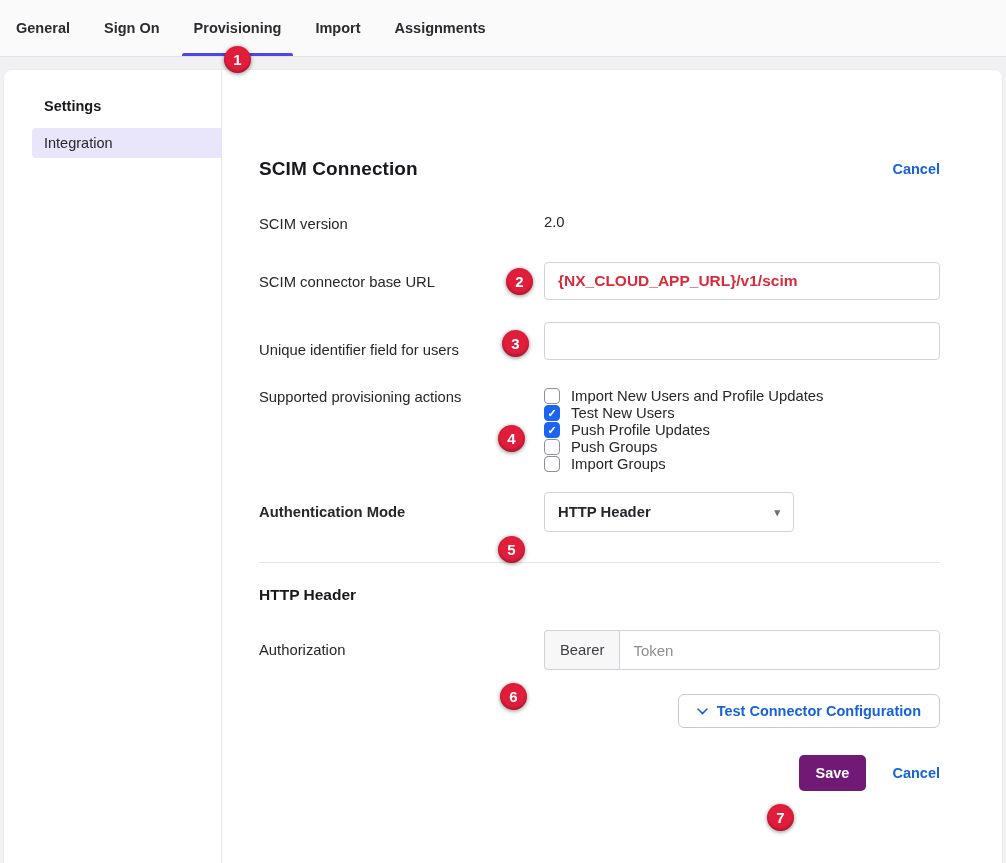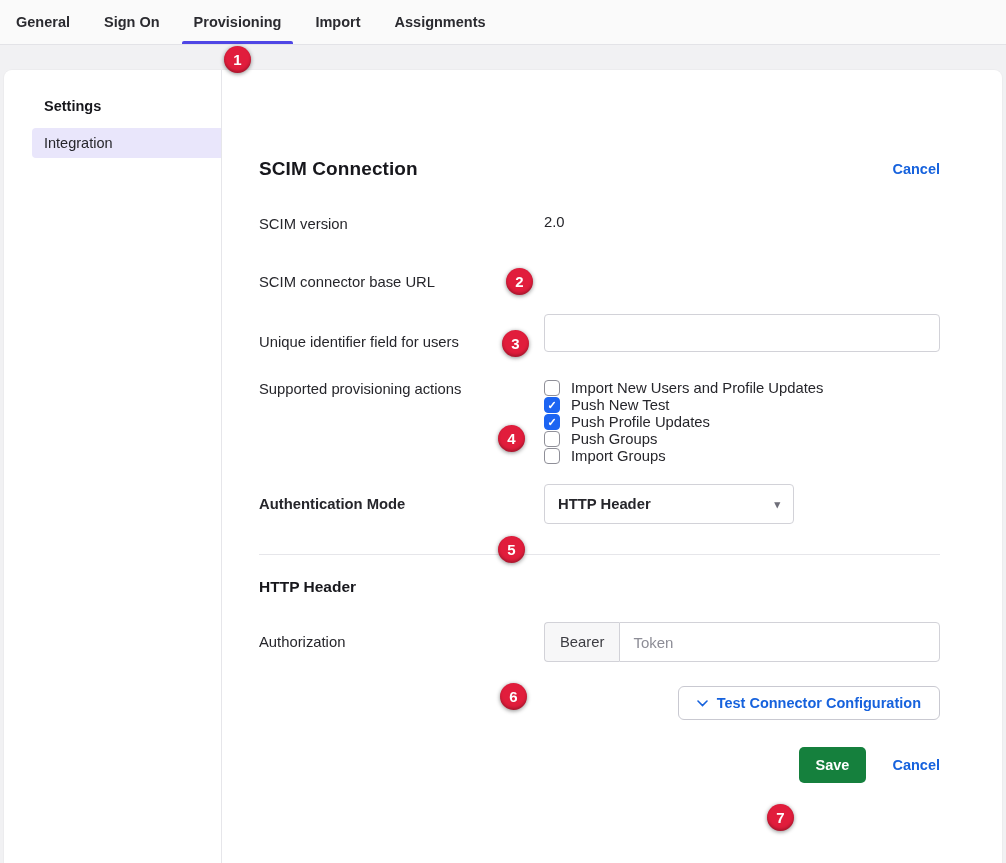--- a/index.html
+++ b/index.html
@@ -1,21 +1,21 @@
 <!DOCTYPE html>
 <html><head>
 <meta charset="utf-8">
 <style>
   * { margin:0; padding:0; box-sizing:border-box; }
   html,body { background:#e9e9ec; }
   body { font-family:"Liberation Sans", sans-serif; color:#26262b; }
   .page { position:relative; width:1006px; height:863px; background:#f1f1f3; overflow:hidden; margin:0 auto; }
 
   
-  .topnav { position:relative; height:45px; background:#fafafa; border-bottom:1px solid #e3e3e7;
+  .topnav { position:relative; height:57px; background:#fafafa; border-bottom:1px solid #e3e3e7;
             display:flex; align-items:stretch; gap:34px; padding-left:16px; }
   .tab { position:relative; display:flex; align-items:center; font-size:14.5px; font-weight:600;
          color:#2b2b30; cursor:pointer; }
   .tab.active::after { content:""; position:absolute; left:-12px; right:-12px; bottom:0; height:3px;
          background:#4f46e5; border-radius:2px 2px 0 0; }
 
   
   .card { position:absolute; left:4px; right:4px; top:70px; bottom:0; background:#ffffff;
           border-radius:8px 8px 0 0; display:flex; box-shadow:0 0 0 1px rgba(0,0,0,0.02); }
 
@@ -74,21 +74,21 @@
   .input-prefix { border:1px solid #d2d2d8; border-right:none; background:#f7f7f8; border-radius:4px 0 0 4px;
         display:flex; align-items:center; padding:0 15px; font-size:14.8px; color:#3c3c42; height:40px; }
   .input-group input { height:40px; border-radius:0 4px 4px 0; }
 
   .btn-row { display:flex; justify-content:flex-end; }
   .row-test { margin-bottom:27px; }
   .btn-outline { display:inline-flex; align-items:center; gap:9px; background:#fff; border:1px solid #c9c9d1;
         border-radius:6px; padding:8px 18px; color:#1662dd; font-weight:700; font-size:14.5px;
         font-family:"Liberation Sans", sans-serif; cursor:pointer; }
   .save-row { display:flex; justify-content:flex-end; align-items:center; gap:26px; }
-  .btn-primary { background:#15803d; color:#fff; border:none; border-radius:5px; padding:10px 17px;
+  .btn-primary { background:#701a75; color:#fff; border:none; border-radius:5px; padding:10px 17px;
         font-weight:700; font-size:14.5px; font-family:"Liberation Sans", sans-serif; cursor:pointer; }
 
   
   .badge { position:absolute; width:27px; height:27px; border-radius:50%; background:#e11d3c; color:#fff;
         display:flex; align-items:center; justify-content:center; font-size:15px; font-weight:700;
         box-shadow:0 1px 4px rgba(0,0,0,.45), inset 0 -2px 3px rgba(0,0,0,.25); z-index:50; }
   .b1 { left:224px; top:46px; }
   .b2 { left:506px; top:268px; }
   .b3 { left:502px; top:330px; }
   .b4 { left:498px; top:425px; }
@@ -123,37 +123,38 @@
         <a class="link">Cancel</a>
       </div>
 
       <div class="form-row row-version">
         <div class="flabel">SCIM version</div>
         <div class="fvalue">2.0</div>
       </div>
 
       <div class="form-row row-baseurl">
         <div class="flabel pad-lbl">SCIM connector base URL</div>
+        <input class="text-input field-wide red-value" type="text" value="{NX_CLOUD_APP_URL}/v1/scim" style="">
       </div>
 
       <div class="form-row row-uid">
         <div class="flabel pad-lbl">Unique identifier field for users</div>
         <input class="text-input field-wide" type="text" value="" style="">
       </div>
 
       <div class="form-row row-actions">
         <div class="flabel">Supported provisioning actions</div>
         <div class="cb-list">
           <div class="cb-row">
             <span class="cb"></span>
             <span class="cb-label">Import New Users and Profile Updates</span>
           </div>
           <div class="cb-row">
             <span class="cb on"></span>
-            <span class="cb-label">Push New Test</span>
+            <span class="cb-label">Test New Users</span>
           </div>
           <div class="cb-row">
             <span class="cb on"></span>
             <span class="cb-label">Push Profile Updates</span>
           </div>
           <div class="cb-row">
             <span class="cb"></span>
             <span class="cb-label">Push Groups</span>
           </div>
           <div class="cb-row">

